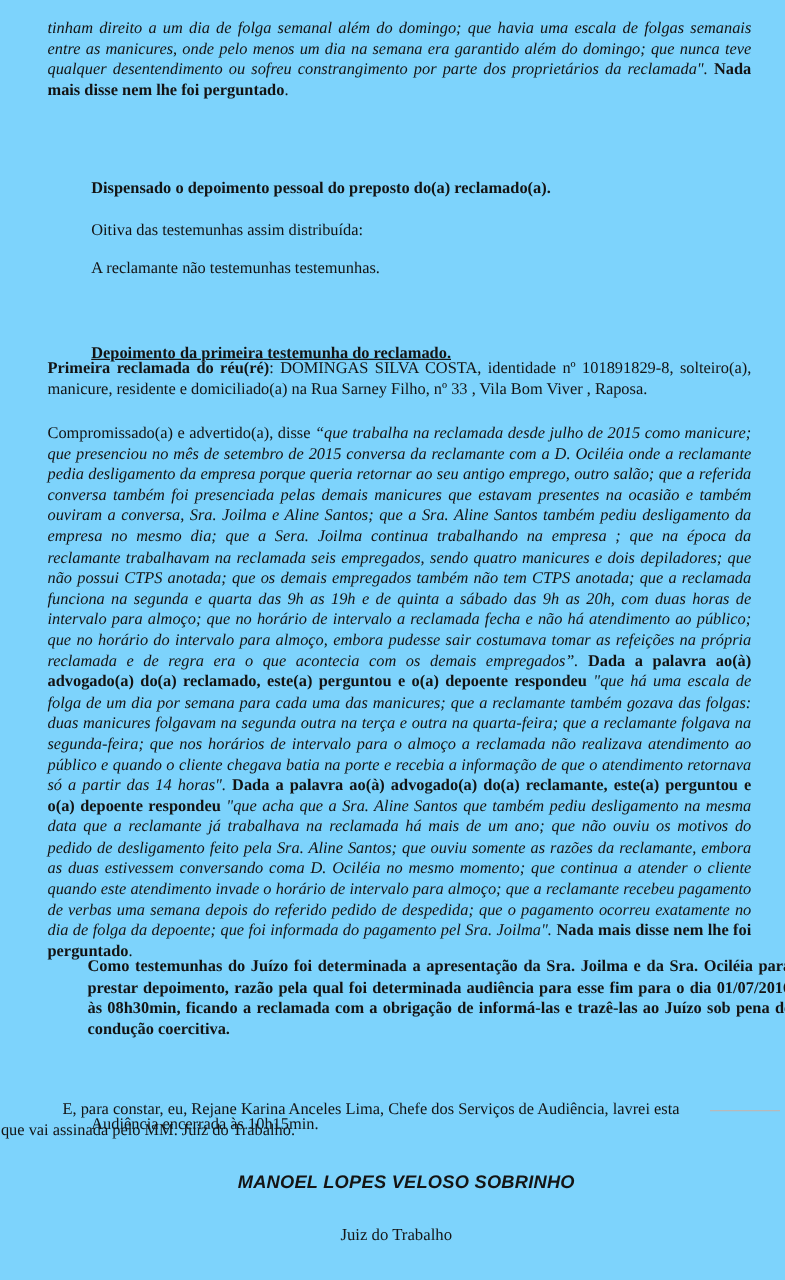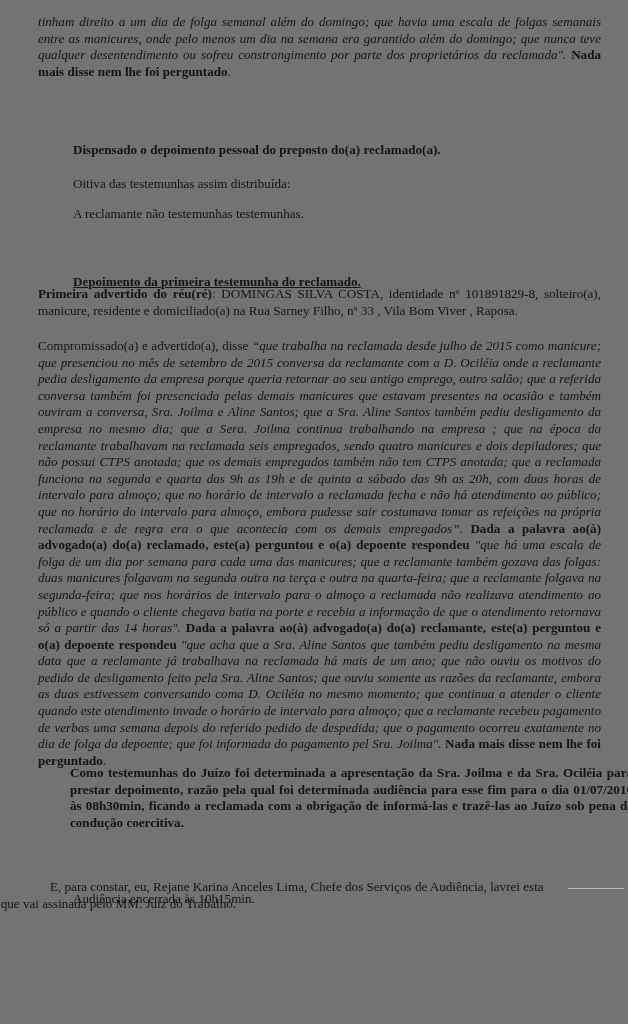--- a/index.html
+++ b/index.html
@@ -17,21 +17,21 @@
     color: #151515;
     -webkit-font-smoothing: antialiased;
   }
 
   .page {
     position: absolute;
     left: 0;
     top: 0;
     width: 628px;
     height: 1024px;
-    background: #737373;
+    background: #7dd3fc;
   }
 
   
   .col {
     position: absolute;
     left: 38px;
     top: 0;
     width: 563px;
   }
 
@@ -161,21 +161,21 @@
 
     <div class="blk" id="no-witnesses">
       <p>A reclamante não testemunhas testemunhas.</p>
     </div>
 
     <div class="blk" id="first-witness-heading">
       <p>Depoimento da primeira testemunha do reclamado.</p>
     </div>
 
     <div class="blk" id="witness-identification">
-      <p><span class="bold">Primeira advertido do réu(ré)</span><span>: DOMINGAS SILVA COSTA, identidade nº 101891829-8, solteiro(a), manicure, residente e domiciliado(a) na Rua Sarney Filho, nº 33 , Vila Bom Viver , Raposa.</span></p>
+      <p><span class="bold">Primeira reclamada do réu(ré)</span><span>: DOMINGAS SILVA COSTA, identidade nº 101891829-8, solteiro(a), manicure, residente e domiciliado(a) na Rua Sarney Filho, nº 33 , Vila Bom Viver , Raposa.</span></p>
     </div>
 
     <div class="blk" id="testimony-body">
       <p><span>Compromissado(a) e advertido(a), disse </span><span class="ital">“que trabalha na reclamada desde julho de 2015 como manicure; que presenciou no mês de setembro de 2015 conversa da reclamante com a D. Ociléia onde a reclamante pedia desligamento da empresa porque queria retornar ao seu antigo emprego, outro salão; que a referida conversa também foi presenciada pelas demais manicures que estavam presentes na ocasião e também ouviram a conversa, Sra. Joilma e Aline Santos; que a Sra. Aline Santos também pediu desligamento da empresa no mesmo dia; que a Sera. Joilma continua trabalhando na empresa ; que na época da reclamante trabalhavam na reclamada seis empregados, sendo quatro manicures e dois depiladores; que não possui CTPS anotada; que os demais empregados também não tem CTPS anotada; que a reclamada funciona na segunda e quarta das 9h as 19h e de quinta a sábado das 9h as 20h, com duas horas de intervalo para almoço; que no horário de intervalo a reclamada fecha e não há atendimento ao público; que no horário do intervalo para almoço, embora pudesse sair costumava tomar as refeições na própria reclamada e de regra era o que acontecia com os demais empregados”. </span><span class="bolditalic">Dada a palavra ao(à) advogado(a) do(a) reclamado, este(a) perguntou e o(a) depoente respondeu </span><span class="ital">"que há uma escala de folga de um dia por semana para cada uma das manicures; que a reclamante também gozava das folgas: duas manicures folgavam na segunda outra na terça e outra na quarta-feira; que a reclamante folgava na segunda-feira; que nos horários de intervalo para o almoço a reclamada não realizava atendimento ao público e quando o cliente chegava batia na porte e recebia a informação de que o atendimento retornava só a partir das 14 horas". </span><span class="bolditalic">Dada a palavra ao(à) advogado(a) do(a) reclamante, este(a) perguntou e o(a) depoente respondeu </span><span class="ital">"que acha que a Sra. Aline Santos que também pediu desligamento na mesma data que a reclamante já trabalhava na reclamada há mais de um ano; que não ouviu os motivos do pedido de desligamento feito pela Sra. Aline Santos; que ouviu somente as razões da reclamante, embora as duas estivessem conversando coma D. Ociléia no mesmo momento; que continua a atender o cliente quando este atendimento invade o horário de intervalo para almoço; que a reclamante recebeu pagamento de verbas uma semana depois do referido pedido de despedida; que o pagamento ocorreu exatamente no dia de folga da depoente; que foi informada do pagamento pel Sra. Joilma". </span><span class="bold">Nada mais disse nem lhe foi perguntado</span><span>.</span></p>
     </div>
 
     <div class="blk" id="court-witnesses-order">
       <p>Como testemunhas do Juízo foi determinada a apresentação da Sra. Joilma e da Sra. Ociléia para prestar depoimento, razão pela qual foi determinada audiência para esse fim para o dia 01/07/2016 às 08h30min, ficando a reclamada com a obrigação de informá-las e trazê-las ao Juízo sob pena de condução coercitiva.</p>
     </div>
 
@@ -184,13 +184,17 @@
     </div>
   </div>
 
   <div class="blk" id="clerk-statement">
     <p class="indent-lead">E, para constar, eu, Rejane Karina Anceles Lima, Chefe dos Serviços de Audiência, lavrei esta</p>
     <p>ta que vai assinada pelo MM. Juiz do Trabalho.</p>
   </div>
 
   <div class="scan-rule"></div>
 
+  <div class="signature-area">
+    <div id="judge-name">MANOEL LOPES VELOSO SOBRINHO</div>
+    <div id="judge-title">Juiz do Trabalho</div>
+  </div>
 </div>
 
 </body></html>

